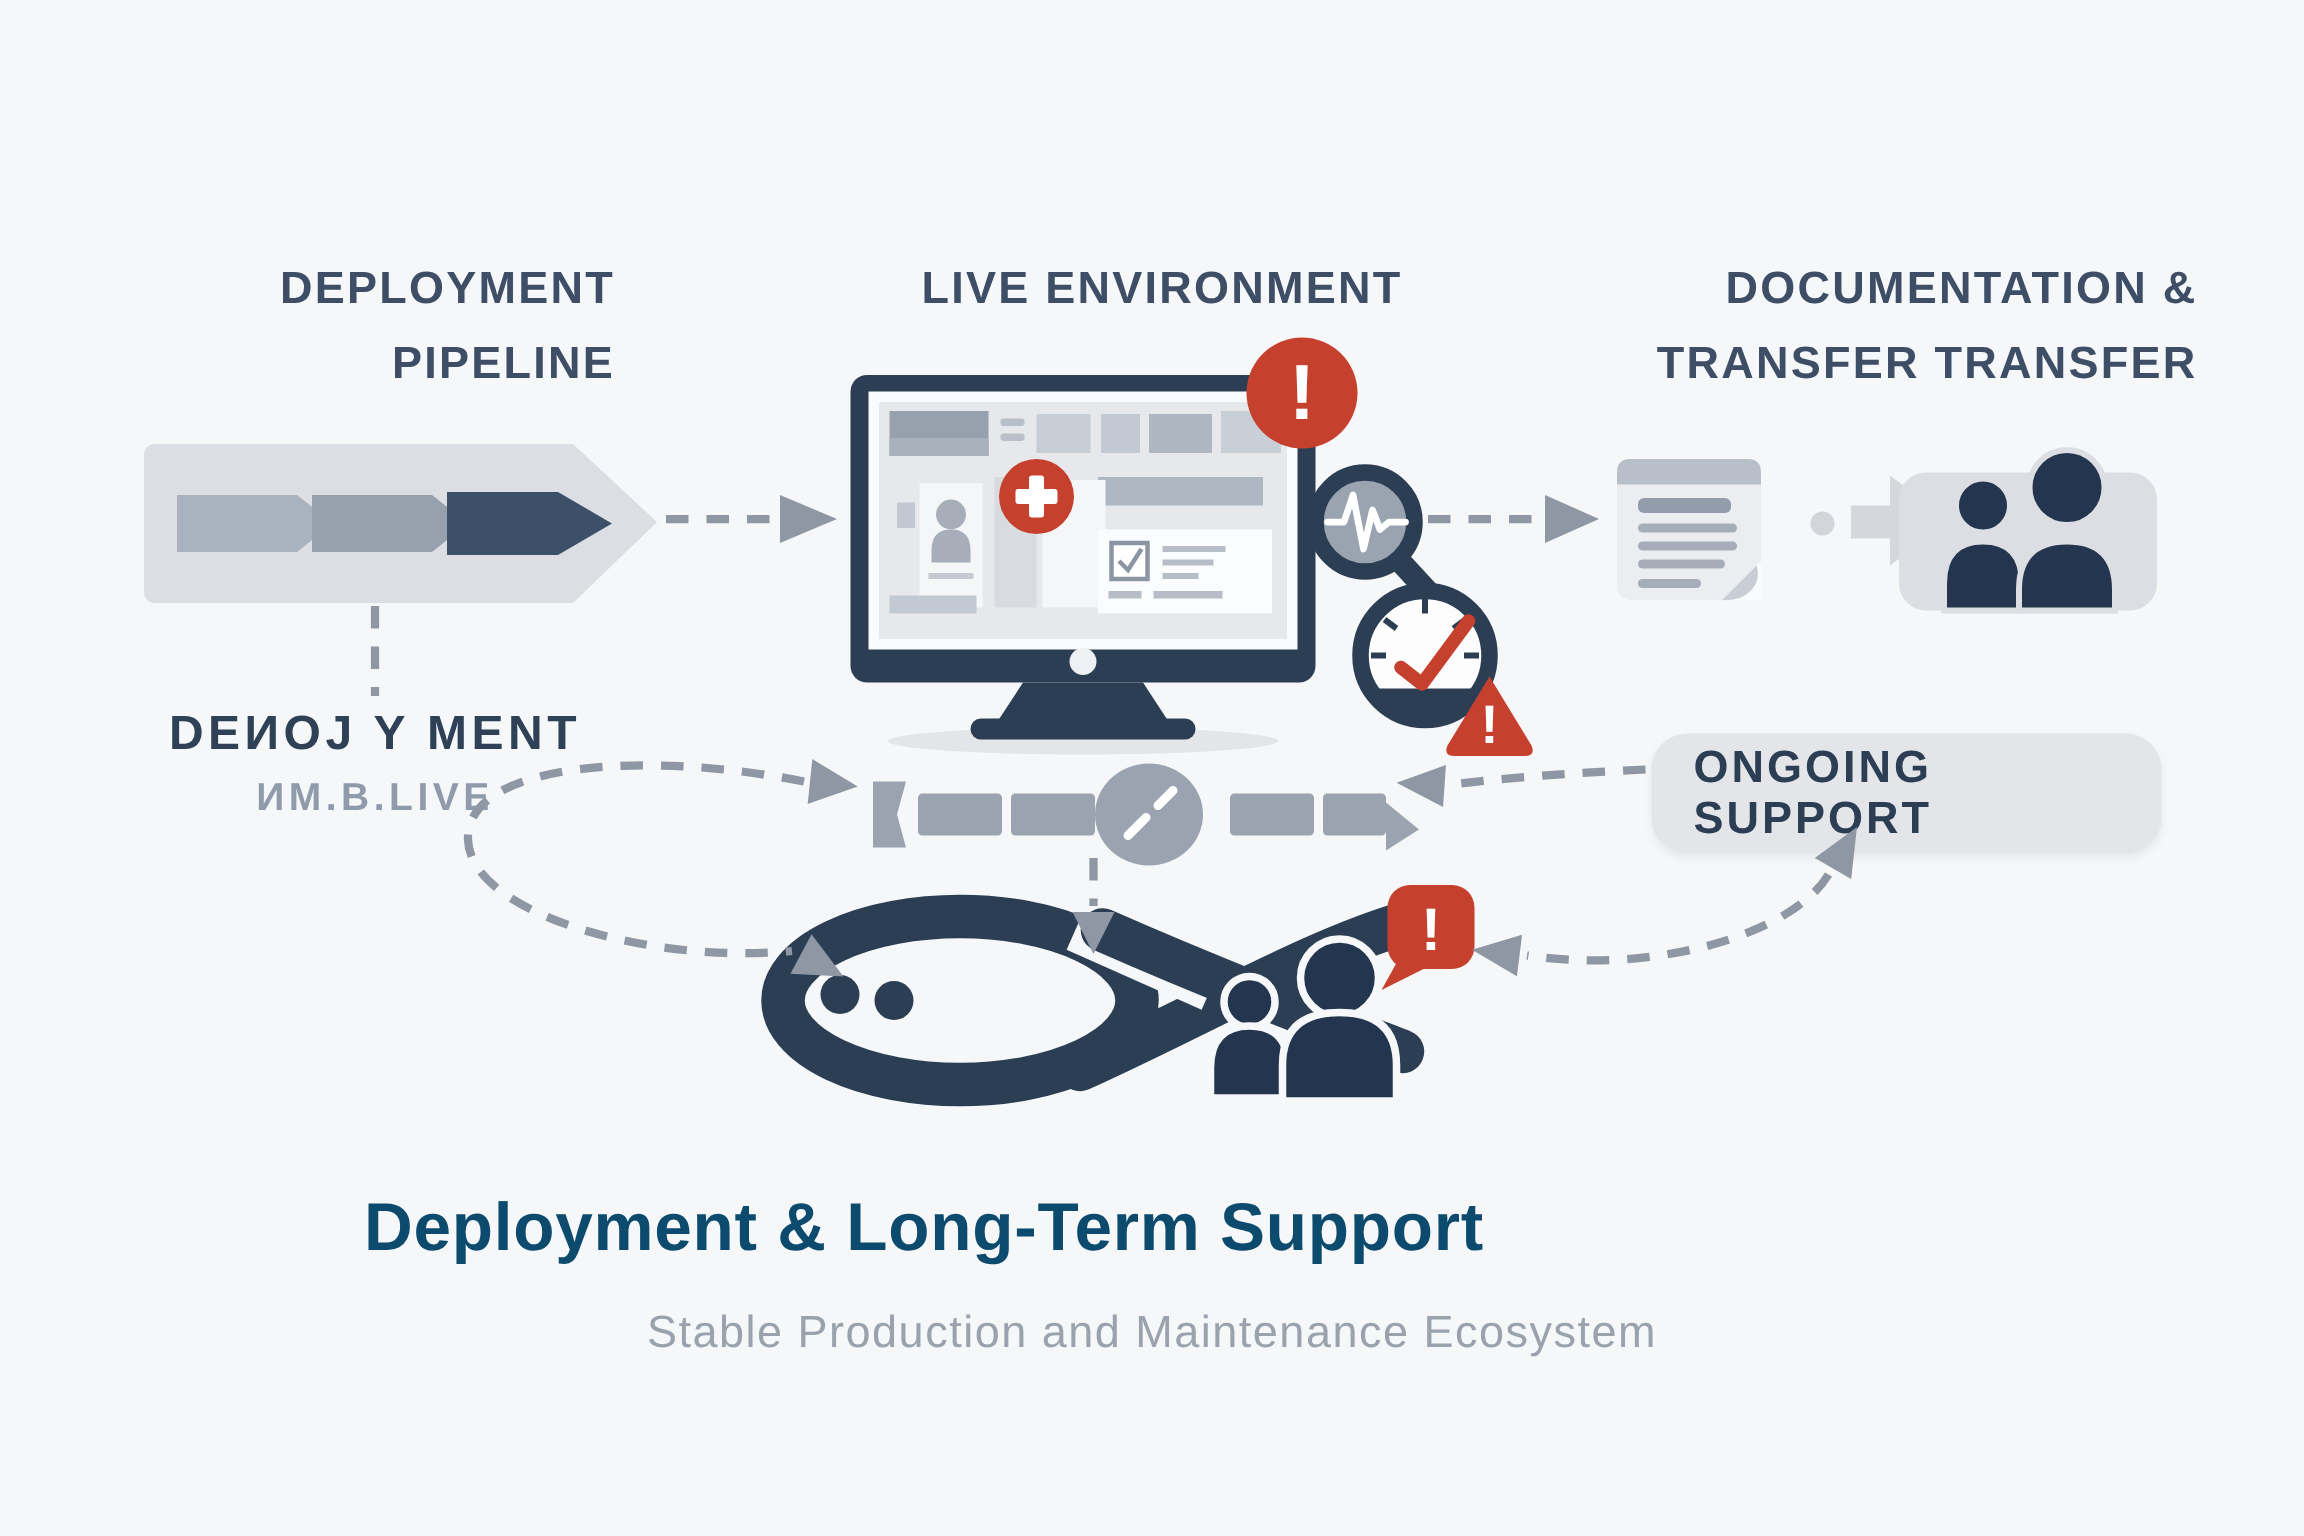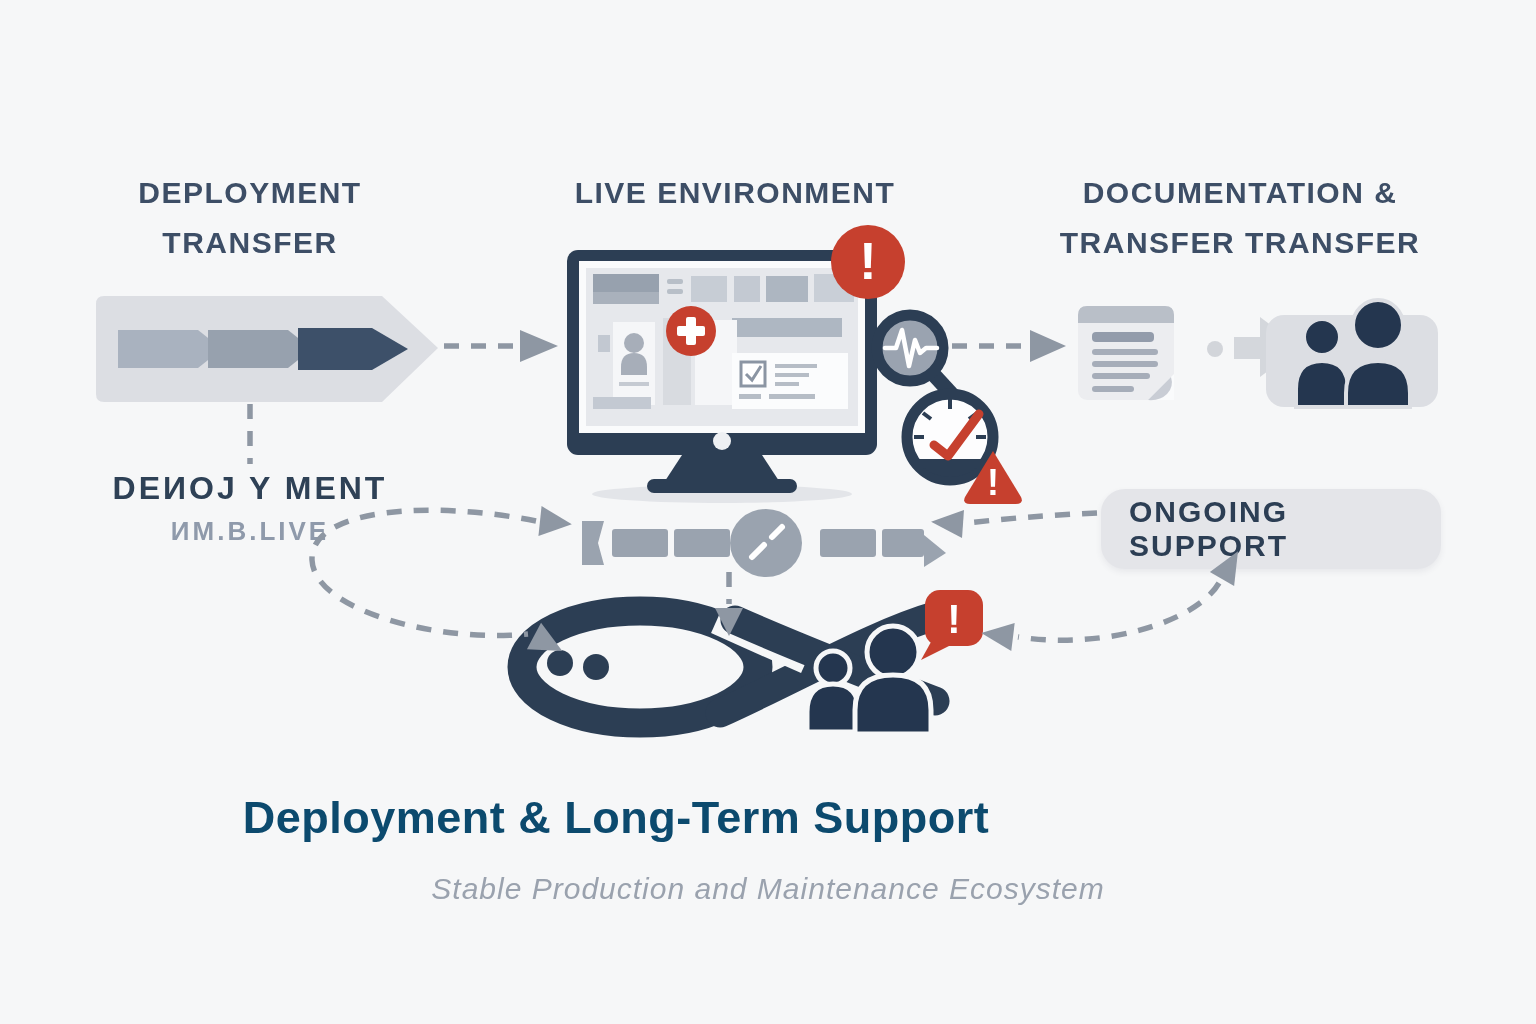--- a/index.html
+++ b/index.html
@@ -4,21 +4,21 @@
 <style>
   html,body{margin:0;padding:0;}
   body{
     width:1536px;height:1024px;overflow:hidden;
     background:#f6f7f8;
     font-family:"Liberation Sans", sans-serif;
     position:relative;
   }
   .abs{position:absolute;}
   .hdr{
-    color:#3d4e66;font-weight:bold;text-align:center;
+    color:#3d4e66;font-weight:bold;text-align:right;
     font-size:30px;letter-spacing:1.5px;line-height:50px;
   }
   .caption1{
     color:#2e4156;font-weight:bold;text-align:center;
     font-size:32px;letter-spacing:3px;
   }
   .caption2{
     color:#8f9aab;font-weight:bold;text-align:center;
     font-size:26px;letter-spacing:3px;margin-top:9px;
   }
@@ -30,31 +30,31 @@
   }
   .support-box span{
     color:#2c3e54;font-weight:bold;font-size:30px;letter-spacing:2px;margin-left:28px;
   }
   .title{
     left:0;top:792px;width:1232px;text-align:center;
     color:#0c4a6e;font-size:45px;font-weight:600;letter-spacing:0.5px;
   }
   .subtitle{
     left:0;top:872px;width:1536px;text-align:center;
-    color:#9aa2ae;font-size:30px;font-weight:400;letter-spacing:1px;font-style:italic;
+    color:#9aa2ae;font-size:30px;font-weight:400;letter-spacing:1px;
   }
   svg{position:absolute;overflow:visible;}
   .svgtext{font-family:"Liberation Sans",sans-serif;font-weight:bold;fill:#ffffff;}
 </style>
 </head>
 <body>
 
 <div class="abs hdr" style="left:90px;top:168px;width:320px;">
   <div>DEPLOYMENT</div>
-  <div>TRANSFER</div>
+  <div>PIPELINE</div>
 </div>
 
 <div class="abs hdr" style="left:535px;top:168px;width:400px;">
   <div>LIVE ENVIRONMENT</div>
 </div>
 
 <div class="abs hdr" style="left:1015px;top:168px;width:450px;">
   <div>DOCUMENTATION &amp;</div>
   <div>TRANSFER TRANSFER</div>
 </div>

